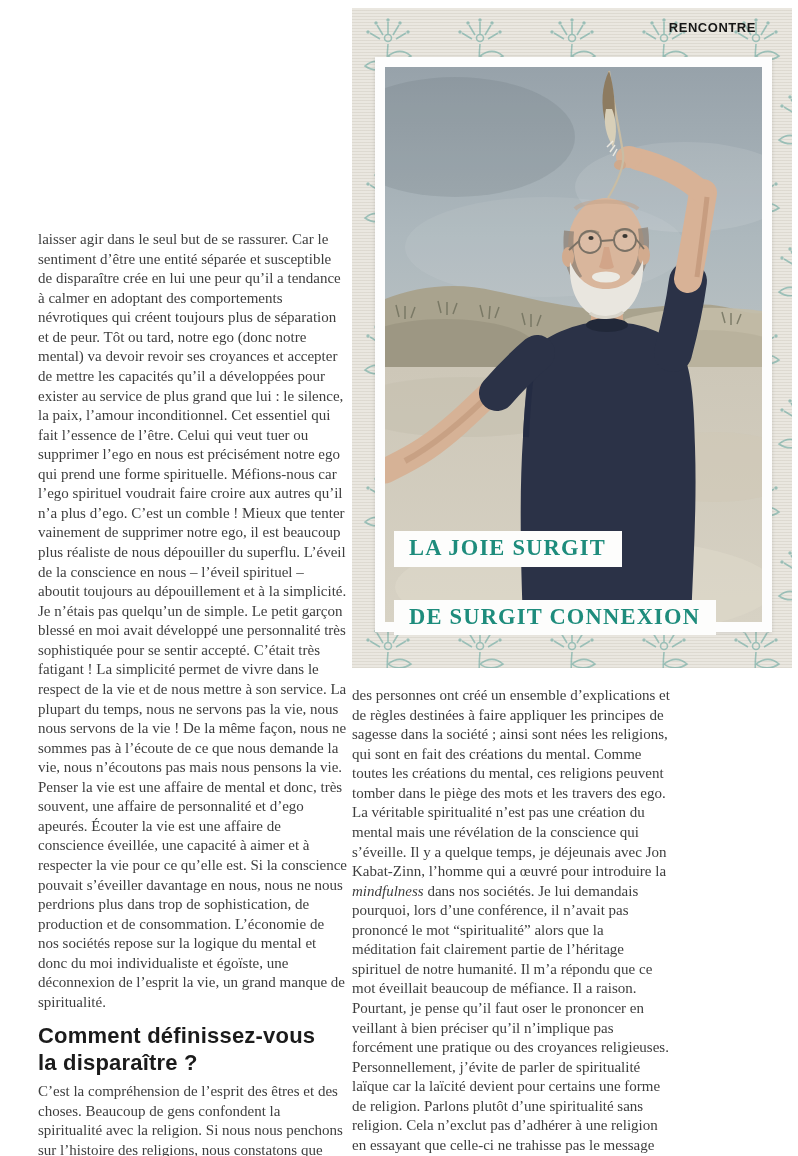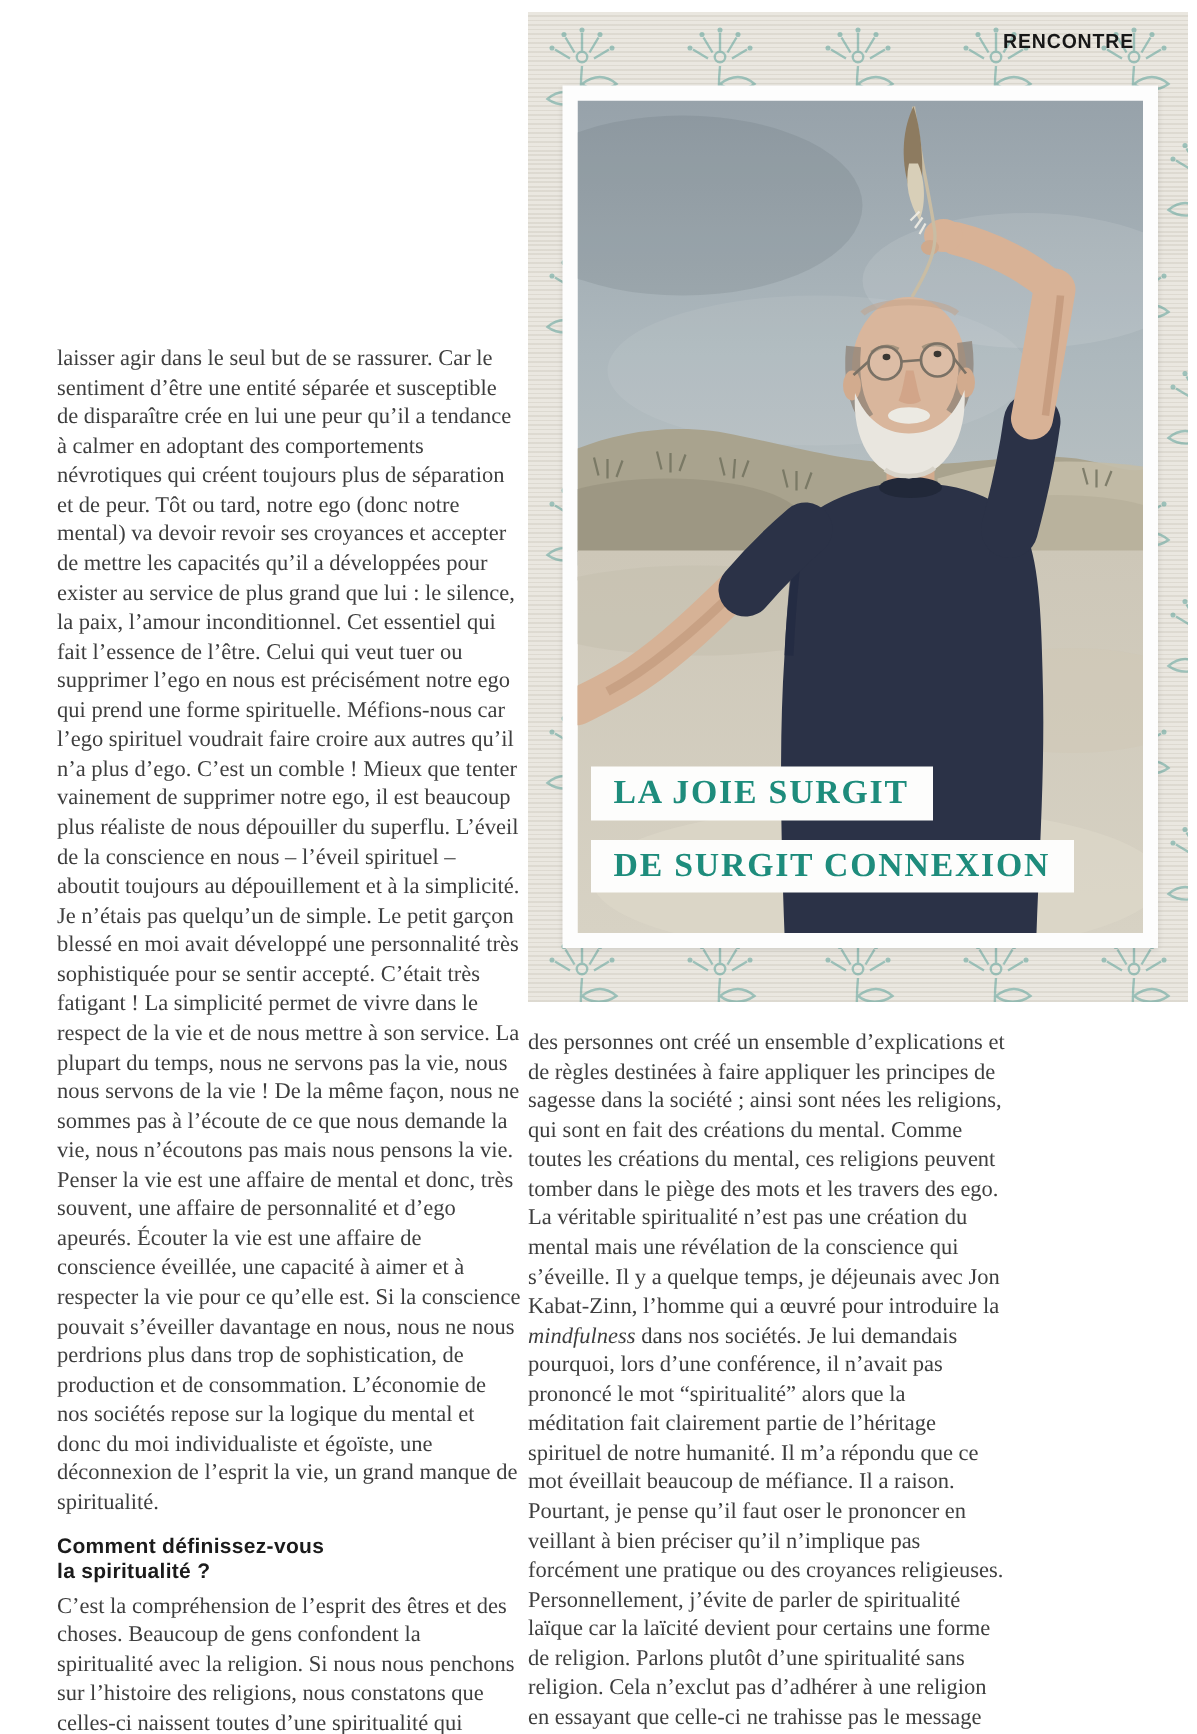--- a/index.html
+++ b/index.html
@@ -27,30 +27,30 @@
   .photo-frame svg{display:block;}
   
   .quote{
     position:absolute;left:394px;top:511px;display:flex;flex-direction:column;
     align-items:flex-start;gap:13px;z-index:5;
   }
   .quote-line{
     background:#fdfdfc;color:#1e8c7c;
     font-family:"Liberation Serif",serif;font-weight:700;
     font-size:22.5px;line-height:1;letter-spacing:1.2px;
-    padding:6px 16px 7px 15px;white-space:nowrap;
+    padding:6px 16px 7px 15px;white-space:nowrap;margin-top:20px;
   }
   
   .col{position:absolute;font-size:15px;line-height:1.305;text-align:left;}
   .col p{margin:0;}
   .col-left{left:38px;top:230px;width:310px;}
   .col-right{left:352px;top:686px;width:318px;}
   .subhead{
     font-family:"Liberation Sans",sans-serif;font-weight:700;color:#1b1b1b;
-    font-size:14px;line-height:1.26;letter-spacing:.2px;
+    font-size:22px;line-height:1.26;letter-spacing:.2px;
     margin:9px 0 5px 0;
   }
   .ital{font-style:italic;margin-top:32px;}
 </style>
 </head>
 <body>
 
 <div class="page">
 
   <div class="panel">
@@ -175,21 +175,21 @@
 
   <div class="quote">
     <div class="quote-line">LA JOIE SURGIT</div>
     <div class="quote-line">DE SURGIT CONNEXION</div>
   </div>
 
   <div class="col col-left">
     <p>laisser agir dans le seul but de se rassurer. Car le sentiment d’être une entité séparée et susceptible de disparaître crée en lui une peur qu’il a tendance à calmer en adoptant des comportements névrotiques qui créent toujours plus de séparation et de peur. Tôt ou tard, notre ego (donc notre mental) va devoir revoir ses croyances et accepter de mettre les capacités qu’il a développées pour exister au service de plus grand que lui : le silence, la paix, l’amour inconditionnel. Cet essentiel qui fait l’essence de l’être. Celui qui veut tuer ou supprimer l’ego en nous est précisément notre ego qui prend une forme spirituelle. Méfions-nous car l’ego spirituel voudrait faire croire aux autres qu’il n’a plus d’ego. C’est un comble ! Mieux que tenter vainement de supprimer notre ego, il est beaucoup plus réaliste de nous dépouiller du superflu. L’éveil de la conscience en nous – l’éveil spirituel – aboutit toujours au dépouillement et à la simplicité. Je n’étais pas quelqu’un de simple. Le petit garçon blessé en moi avait développé une personnalité très sophistiquée pour se sentir accepté. C’était très fatigant ! La simplicité permet de vivre dans le respect de la vie et de nous mettre à son service. La plupart du temps, nous ne servons pas la vie, nous nous servons de la vie ! De la même façon, nous ne sommes pas à l’écoute de ce que nous demande la vie, nous n’écoutons pas mais nous pensons la vie. Penser la vie est une affaire de mental et donc, très souvent, une affaire de personnalité et d’ego apeurés. Écouter la vie est une affaire de conscience éveillée, une capacité à aimer et à respecter la vie pour ce qu’elle est. Si la conscience pouvait s’éveiller davantage en nous, nous ne nous perdrions plus dans trop de sophistication, de production et de consommation. L’économie de nos sociétés repose sur la logique du mental et donc du moi individualiste et égoïste, une déconnexion de l’esprit la vie, un grand manque de spiritualité.</p>
     <div class="subhead">
       <div>Comment définissez-vous</div>
-      <div>la spiritualité ?</div>
+      <div>la disparaître ?</div>
     </div>
     <p>C’est la compréhension de l’esprit des êtres et des choses. Beaucoup de gens confondent la spiritualité avec la religion. Si nous nous penchons sur l’histoire des religions, nous constatons que celles-ci naissent toutes d’une spiritualité qui enseigne des principes de sagesse. Cette spiritualité naît elle-même de l’expérience mystique d’un ou de quelques-uns, ainsi Bouddha, Jésus, Mahomet. Impressionnées par la transformation opérée chez ceux qui ont vécu cette expérience au contact direct du mystère de la vie,</p>
   </div>
 
   <div class="col col-right">
     <p><span>des personnes ont créé un ensemble d’explications et de règles destinées à faire appliquer les principes de sagesse dans la société ; ainsi sont nées les religions, qui sont en fait des créations du mental. Comme toutes les créations du mental, ces religions peuvent tomber dans le piège des mots et les travers des ego. La véritable spiritualité n’est pas une création du mental mais une révélation de la conscience qui s’éveille. Il y a quelque temps, je déjeunais avec Jon Kabat-Zinn, l’homme qui a œuvré pour introduire la </span><em class="ital">mindfulness</em><span> dans nos sociétés. Je lui demandais pourquoi, lors d’une conférence, il n’avait pas prononcé le mot “spiritualité” alors que la méditation fait clairement partie de l’héritage spirituel de notre humanité. Il m’a répondu que ce mot éveillait beaucoup de méfiance. Il a raison. Pourtant, je pense qu’il faut oser le prononcer en veillant à bien préciser qu’il n’implique pas forcément une pratique ou des croyances religieuses. Personnellement, j’évite de parler de spiritualité laïque car la laïcité devient pour certains une forme de religion. Parlons plutôt d’une spiritualité sans religion. Cela n’exclut pas d’adhérer à une religion en essayant que celle-ci ne trahisse pas le message de silence, de paix et d’amour inconditionnel que la spiritualité devrait lui inspirer.</span></p>
   </div>
 
 </div>
 

